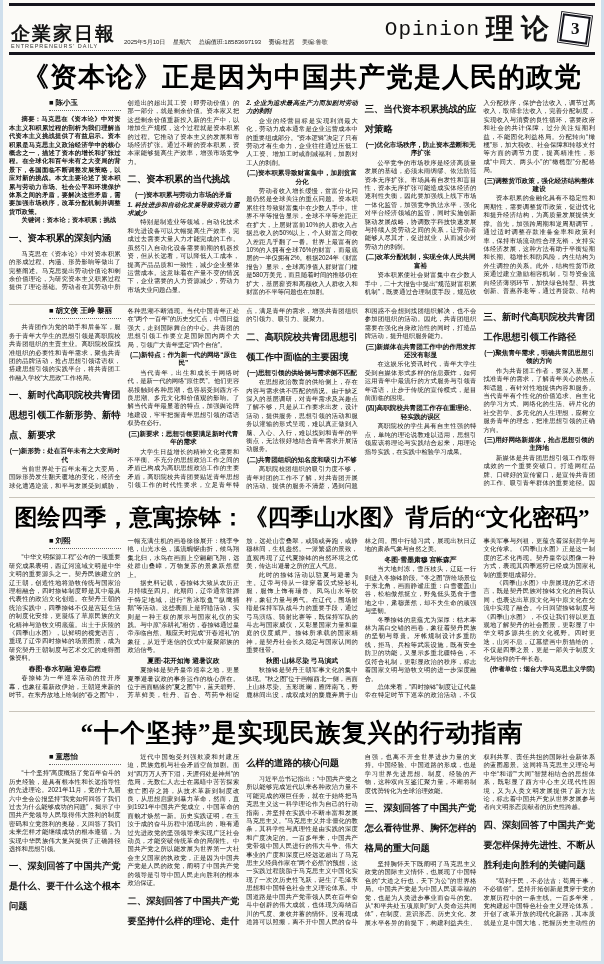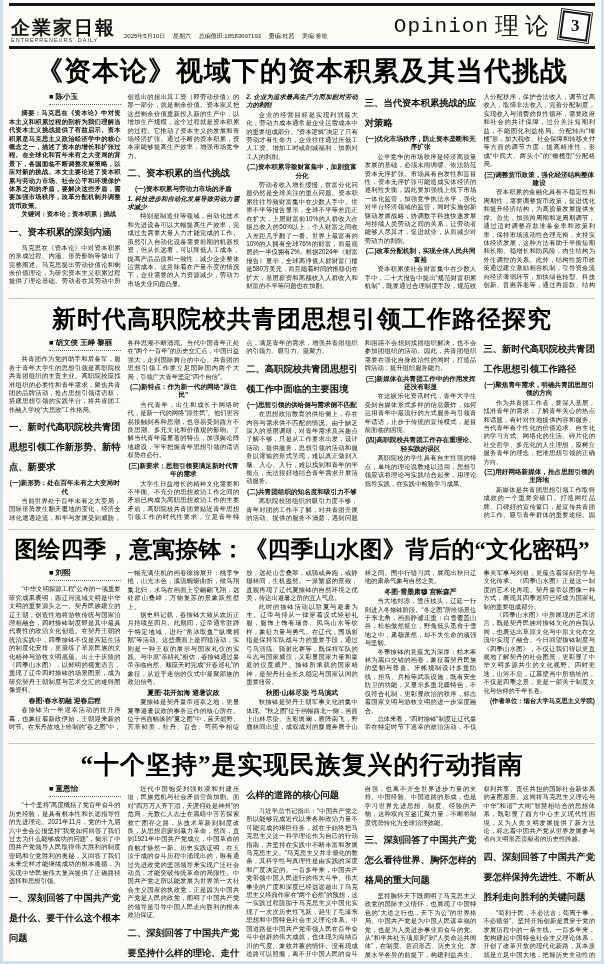--- a/index.html
+++ b/index.html
@@ -11,21 +11,21 @@
   .masthead{display:flex;justify-content:space-between;align-items:flex-end;
             padding:4px 2px 3px 2px;border-bottom:3px solid #15151d;}
   .mh-left{display:flex;align-items:flex-end;gap:8px;}
   .logo-block{line-height:1;}
   .logo{font-size:19px;font-weight:bold;letter-spacing:2px;font-family:"Liberation Serif",serif;}
   .logo-sub{font-size:5.5px;letter-spacing:1px;color:#333;margin-top:1px;}
   .dateline{font-size:6px;color:#222;padding-bottom:2px;white-space:nowrap;}
   .dateline span{margin-right:6px;}
   .mh-right{display:flex;align-items:center;gap:6px;padding-bottom:1px;}
   .opinion-en{font-family:"Liberation Mono",monospace;font-size:21px;letter-spacing:1px;color:#111;margin-left:20px;}
-  .opinion-cn{font-size:24px;font-weight:normal;font-family:"Liberation Serif",serif;}
+  .opinion-cn{font-size:28px;font-weight:bold;font-family:"Liberation Serif",serif;}
   .page-badge{width:24px;height:24px;border:2px solid #15151d;outline:1px solid #15151d;
               outline-offset:1px;transform:rotate(8deg);background:#fff;display:flex;
               align-items:center;justify-content:center;margin-left:6px;margin-right:4px;}
   .page-badge span{transform:rotate(-8deg);font-size:17px;font-weight:bold;font-family:"Liberation Serif",serif;}
   
   .article{padding-top:2px;}
   .article + .article{border-top:1px solid #c9c4ba;margin-top:4px;}
   h1{margin:2px 0 4px 0;text-align:center;font-family:"Liberation Serif",serif;
      font-weight:bold;color:#000;}
   .t1{font-size:27px;letter-spacing:1px;}
@@ -73,21 +73,21 @@
     <div class="mh-right">
       <span class="opinion-en">Opinion</span>
       <span class="opinion-cn">理 论</span>
       <span class="page-badge">
         <span>3</span>
       </span>
     </div>
   </header>
 
   <section class="article">
-    <h1 class="t1">《资本论》视域下的资本积累及其当代挑战</h1>
+    <h1 class="t1">《资本论》正是因为中国共产党是人民的政党</h1>
     <div class="cols h1cols">
         <div class="blk byline">■ 陈小玉</div>
         <div class="blk abs">摘要：马克思在《资本论》中对资本主义和积累过程的剖析为我们理解当代资本主义挑战提供了有益启示。资本积累是马克思主义政治经济学中的核心概念之一，描述了资本的增长和扩张过程。在全球化和百年未有之大变局的背景下，各国面临不断调整发展策略，以应对新的挑战。本文主要论述了资本积累与劳动力市场、社会公平和环境保护体系之间的矛盾，要解决这些矛盾，需要加强市场秩序，改革分配机制并调整货币政策。</div>
         <div class="blk abs">关键词：资本论；资本积累；挑战</div>
         <div class="blk h2">一、资本积累的深刻内涵</div>
         <div class="blk p">马克思在《资本论》中对资本积累的形成过程、内涵、形势影响等做出了完整阐述。马克思提出劳动价值论和剩余价值理论，为研究资本主义积累过程提供了理论基础。劳动者在其劳动中所创造出的超出其工资（即劳动价值）的那一部分，就是剩余价值。资本家又把这些剩余价值重新投入新的生产中，以增加生产规模，这个过程就是资本积累的过程。它推动了资本主义的发展和市场经济扩张。通过不断的资本积累，资本家能够提高生产效率，增强市场竞争力。</div>
         <div class="blk h2">二、资本积累的当代挑战</div>
         <div class="blk h3">(一)资本积累与劳动力市场的矛盾</div>
         <div class="blk h4">1. 科技进步和自动化发展导致劳动力需求减少</div>
         <div class="blk p">特别是制造业等领域，自动化技术和先进设备可以大幅提高生产效率，完成过去需要大量人力才能完成的工作。虽然引入自动化设备需要前期的机器投资，但从长远看，可以降低人工成本，提高产品品质和一致性，减少企业整体运营成本。这意味着在产量不变的情况下，企业需要的人力资源减少，劳动力市场失业问题凸显。</div>
@@ -99,21 +99,20 @@
         <div class="blk h3">(一)优化市场秩序，防止资本垄断和无序扩张</div>
         <div class="blk p">公平竞争的市场秩序是经济高质量发展的基础，必须未雨绸缪、依法防范资本无序扩张。市场具有自发性和盲目性，资本无序扩张可能造成实体经济的逐利性失衡，因此要加强线上线下市场一体化监管，加强竞争执法水平，强化对平台经济领域的监管，同时实施创新驱动发展战略，协调数字科技快速发展与持续人类劳动之间的关系，让劳动者能够人尽其才，促进就业，从而减少对劳动力的剥削。</div>
         <div class="blk h3">(二)改革分配机制，实现全体人民共同富裕</div>
         <div class="blk p">资本积累使社会财富集中在少数人手中，二十大报告中提出“规范财富积累机制”，既要通过合理制度手段，规范收入分配秩序，保护合法收入，调节过高收入，取缔非法收入，完善分配制度，实现收入与消费的良性循环，需要政府和社会的共计保障，过分关注短期利益，不能固化利益格局。分配转向“橄榄”形，加大税收、社会保障和转移支付等方面的调节力度，提高精准性，形成“中间大、两头小”的“橄榄型”分配格局。</div>
         <div class="blk h3">(三)调整货币政策，强化经济结构整体建设</div>
         <div class="blk p">资本积累的金融化具有不稳定性和周期性，需要调整货币政策，促进优化和提升经济结构，为高质量发展提供支撑。首先，加强跨周期和逆周期调节，通过适时调整存款准备金率和政策利率，保持市场流动性合理充裕，支持实体经济发展，这种方法有助于平衡短期和长期、稳增长和防风险，内生结构为外生调控的关系。此外，结构性货币政策通过建立激励相容机制，引导资金流向经济薄弱环节，加快绿色转型、科技创新、普惠养老等，通过再贷款、结构性工具等优化信贷结构，支持重点领域和薄弱环节发展。再次，通过加强自律管理和利率市场化改革，促进社会综合融资成本稳中有降，提高银行整体抗风险能力，确保金融体系不发生系统性风险。最后，保障货币政策和财政政策的协调配合。</div>
       </div>
   </section>
 
   <section class="article">
-    <h1 class="t2">新时代高职院校共青团思想引领工作路径探究</h1>
     <div class="cols h2cols">
         <div class="blk byline">■ 胡文侠 王峥 黎丽</div>
         <div class="blk p">共青团作为党的助手和后备军，服务于青年大学生的思想引领是高职院校共青团组织的主责主业。高职院校应找准组织的必要性和青年需求，聚焦共青团的品牌活动，抢占思想引领话语权，搭建思想引领的实践平台，将共青团工作融入学校“大思政”工作格局。</div>
         <div class="blk h2">一、新时代高职院校共青团思想引领工作新形势、新特点、新要求</div>
         <div class="blk h3">(一)新形势：处在百年未有之大变局时代</div>
         <div class="blk p">当前世界处于百年未有之大变局，国际形势发生翻天覆地的变化，经济全球化遭遇逆流，和平与发展受到威胁，各种思潮不断涌现。当代中国青年正处在“两个一百年”的历史交汇点，中国日益强大，走到国际舞台的中心。共青团的思想引领工作要立足国际国内两个大局，引领广大青年坚定“四个自信”。</div>
         <div class="blk h3">(二)新特点：作为新一代的网络“原住民”</div>
         <div class="blk p">当代青年，出生和成长于网络时代，是新一代的网络“原住民”。他们更容易接触到各种思潮，也容易受到西方不良思潮、多元文化和价值观的影响。了解当代青年最显著的特点，加强舆论阵地建设，牢牢把握青年思想引领的话语权势在必行。</div>
         <div class="blk h3">(三)新要求：思想引领要满足新时代青年的需求</div>
         <div class="blk p">大学生日益增长的精神文化需要和不平衡、不充分的思想政治工作之间的矛盾已构成为高职思想政治工作的主要矛盾，高职院校共青团要贴近青年思想引领工作的时代性要求，立足青年特点，满足青年的需求，增强共青团组织的引领力、吸引力、凝聚力。</div>

